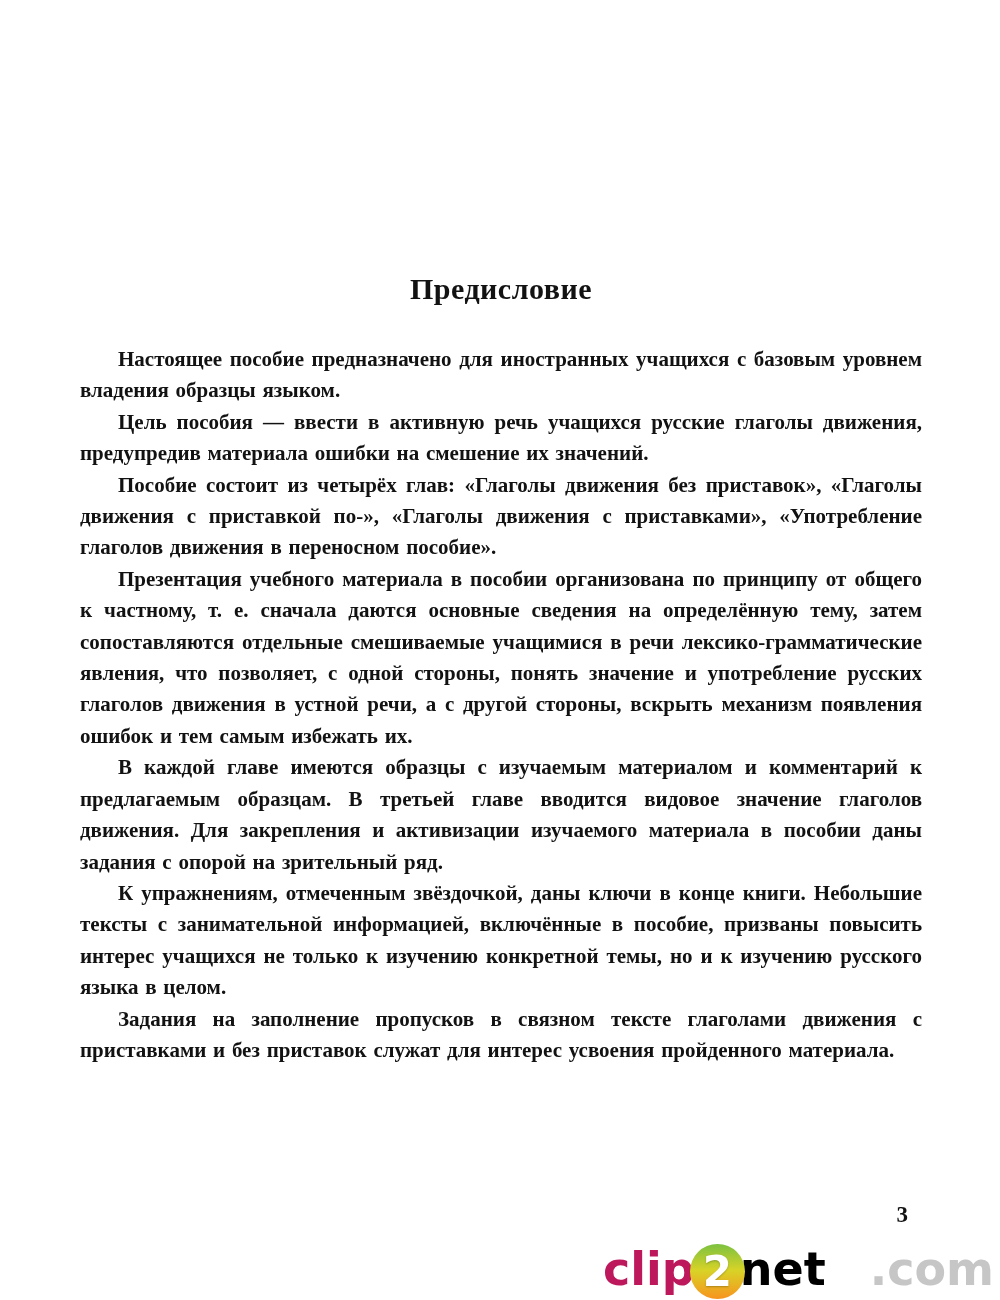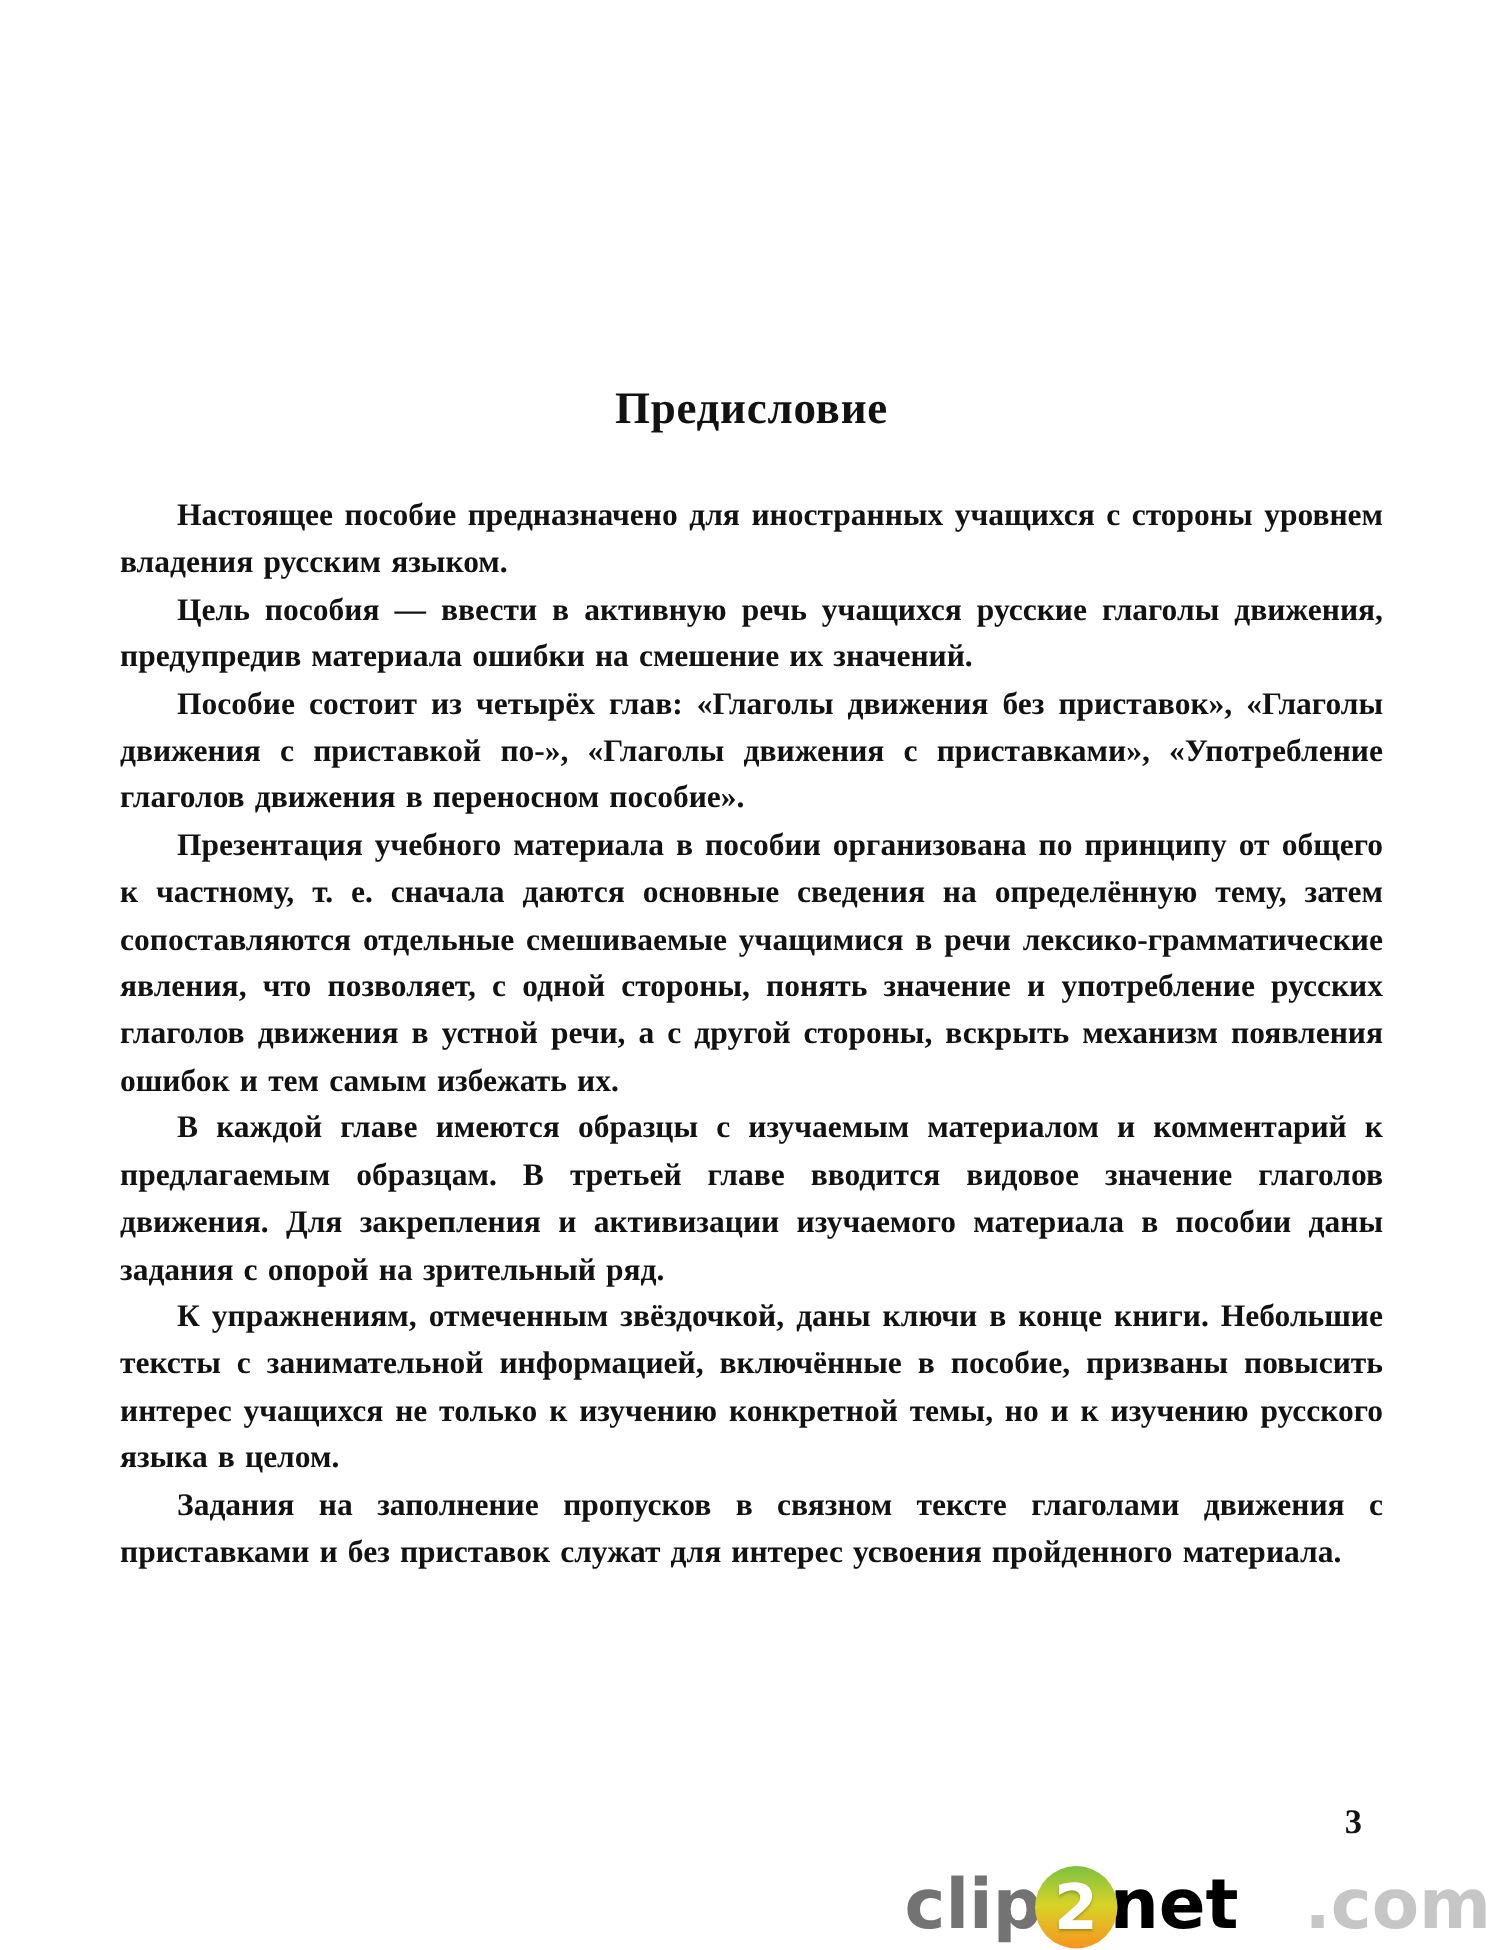--- a/index.html
+++ b/index.html
@@ -12,21 +12,21 @@
     width: 1000px;
     height: 1300px;
     background: #ffffff;
     overflow: hidden;
     font-family: "Liberation Serif", serif;
     color: #121212;
   }
   .content {
     position: absolute;
     left: 80px;
-    top: 256px;
+    top: 272px;
     width: 842px;
   }
   .doc-title {
     margin: 0 0 38px 0;
     text-align: center;
     font-size: 30px;
     font-weight: bold;
     letter-spacing: 0.5px;
   }
   .para {
@@ -76,31 +76,31 @@
   .wm-gray { }
 </style>
 </head>
 <body>
 
 <div class="page">
 
   <div class="content">
     <h1 class="doc-title">Предисловие</h1>
 
-    <p class="para">Настоящее пособие предназначено для иностранных учащихся с стороны уровнем владения русским языком.</p>
+    <p class="para">Настоящее пособие предназначено для иностранных учащихся с базовым уровнем владения образцы языком.</p>
     <p class="para">Цель пособия — ввести в активную речь учащихся русские глаголы движения, предупредив материала ошибки на смешение их значений.</p>
     <p class="para">Пособие состоит из четырёх глав: «Глаголы движения без приставок», «Глаголы движения с приставкой по-», «Глаголы движения с приставками», «Употребление глаголов движения в переносном пособие».</p>
     <p class="para">Презентация учебного материала в пособии организована по принципу от общего к частному, т. е. сначала даются основные сведения на определённую тему, затем сопоставляются отдельные смешиваемые учащимися в речи лексико-грамматические явления, что позволяет, с одной стороны, понять значение и употребление русских глаголов движения в устной речи, а с другой стороны, вскрыть механизм появления ошибок и тем самым избежать их.</p>
     <p class="para">В каждой главе имеются образцы с изучаемым материалом и комментарий к предлагаемым образцам. В третьей главе вводится видовое значение глаголов движения. Для закрепления и активизации изучаемого материала в пособии даны задания с опорой на зрительный ряд.</p>
     <p class="para">К упражнениям, отмеченным звёздочкой, даны ключи в конце книги. Небольшие тексты с занимательной информацией, включённые в пособие, призваны повысить интерес учащихся не только к изучению конкретной темы, но и к изучению русского языка в целом.</p>
     <p class="para">Задания на заполнение пропусков в связном тексте глаголами движения с приставками и без приставок служат для интерес усвоения пройденного материала.</p>
   </div>
 
   <div class="page-number">3</div>
 
   <div class="watermark">
-    <span class="wm-blue" style="color: #737373; margin-left: 11px;">clip</span>
+    <span class="wm-blue" style="color: #be185d; margin-left: 11px;">clip</span>
     <span class="wm-circle" style="background: linear-gradient(rgb(124, 193, 64) 0%, rgb(216, 211, 39) 48%, rgb(247, 148, 30) 100%);">2</span>
     <span class="wm-blue" style="color: #000000;">net</span>
     <span class="wm-gray" style="color: rgb(198, 198, 198); margin-left: 44px;">.com</span>
   </div>
 
 </div>
 
 </body></html>

